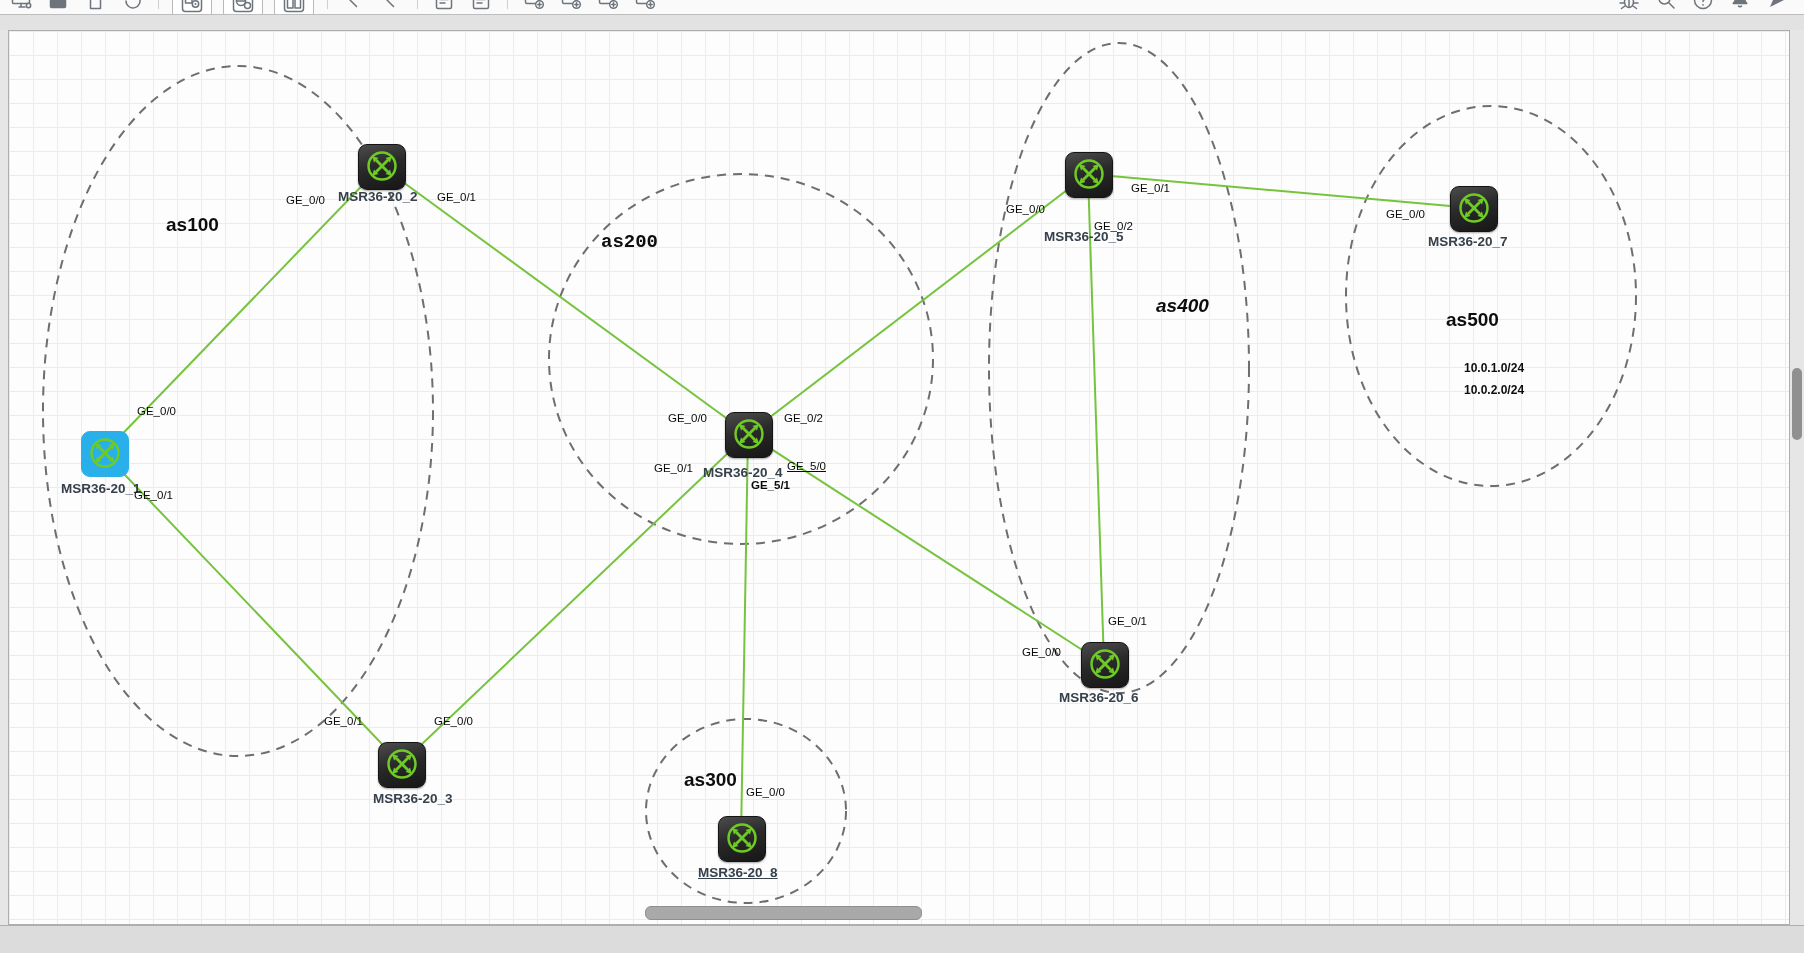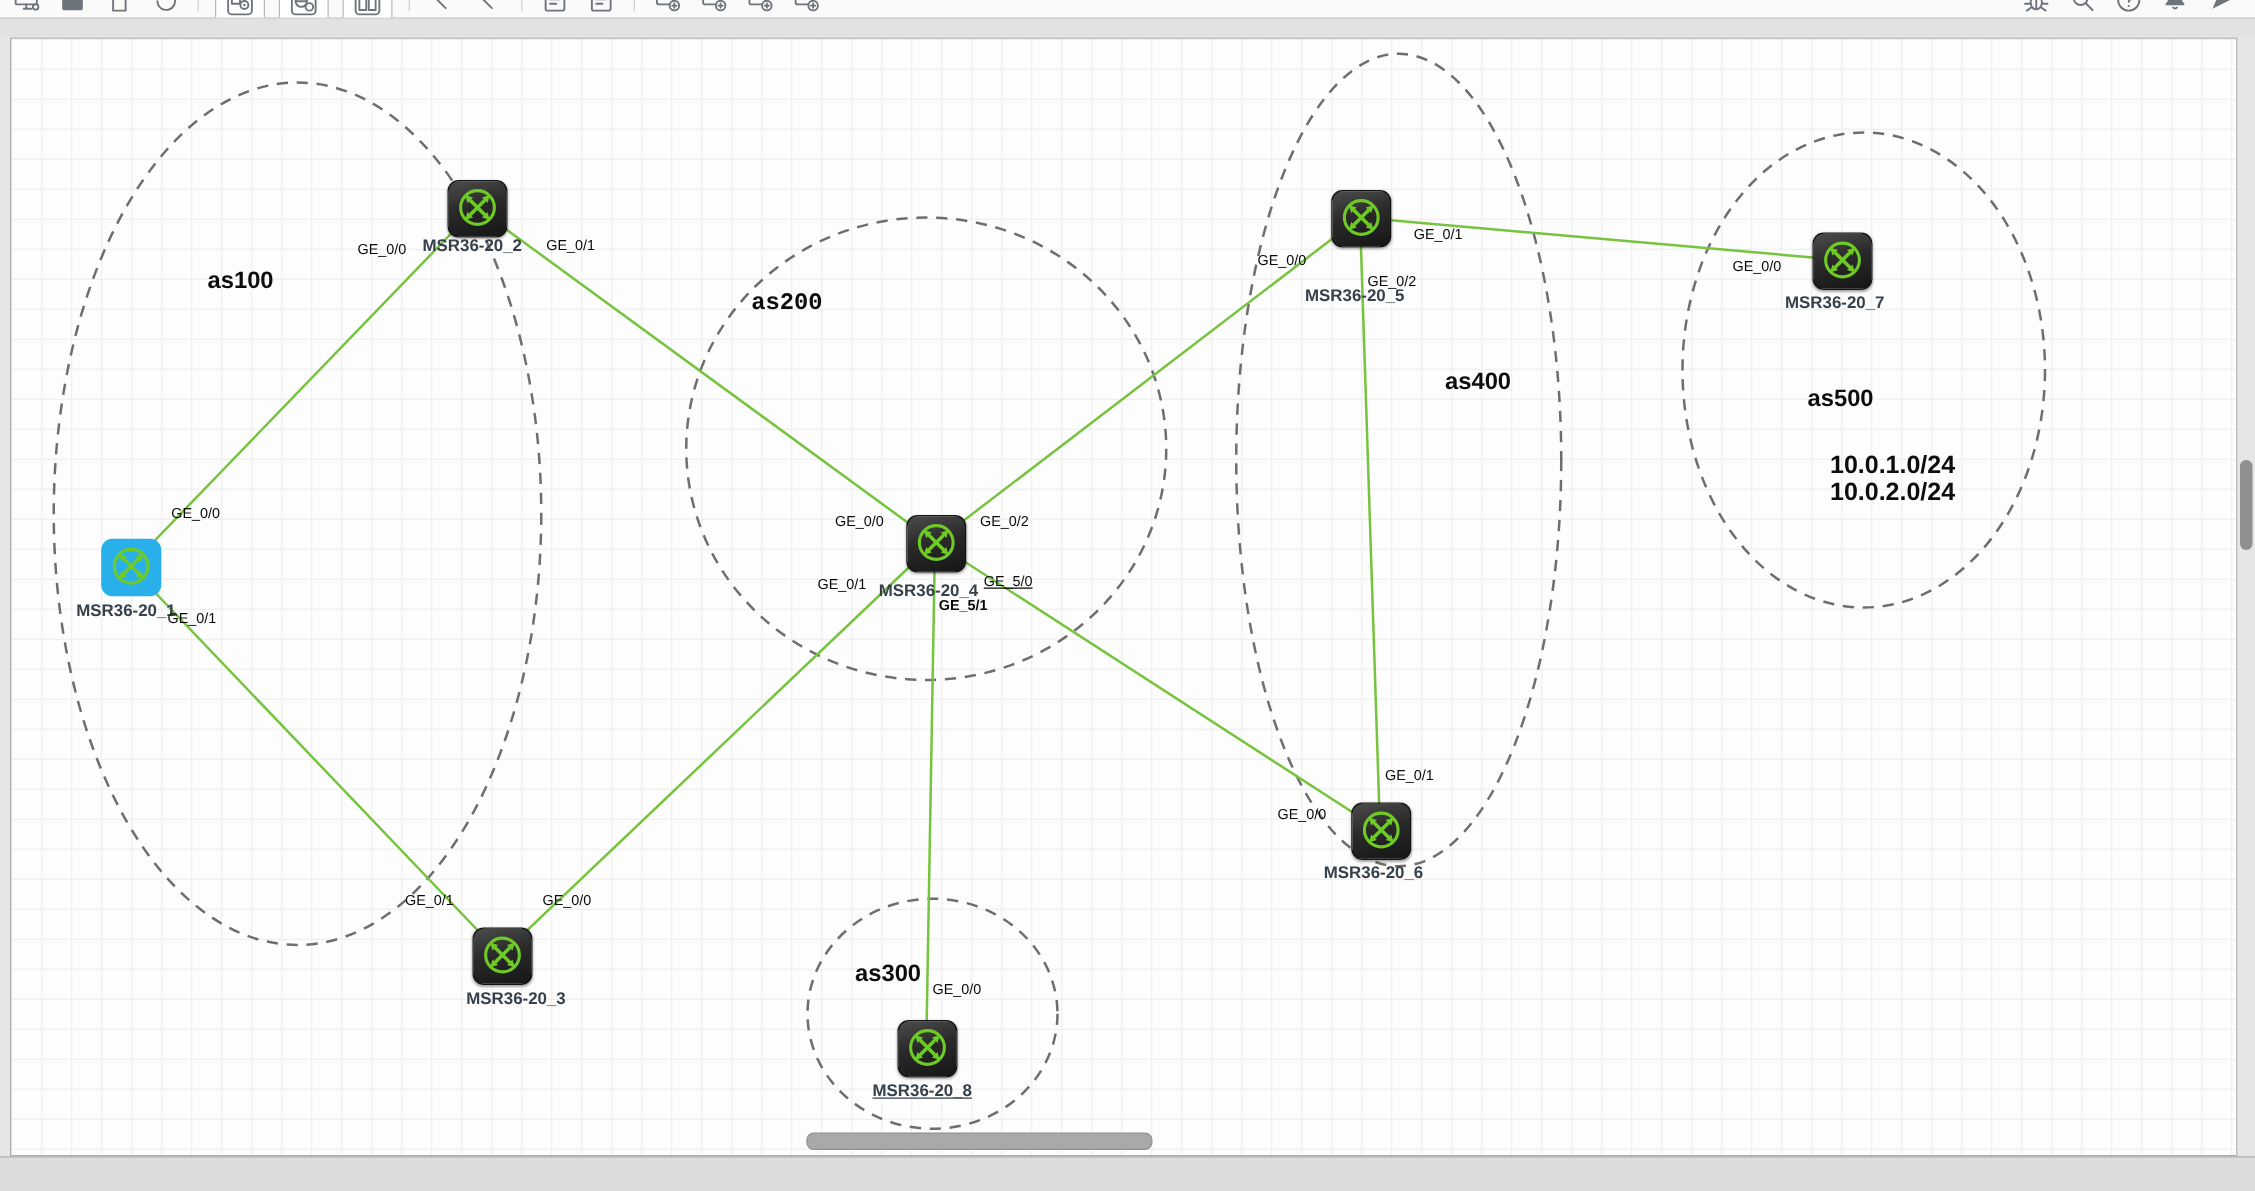--- a/index.html
+++ b/index.html
@@ -32,21 +32,21 @@
 
   .router{position:absolute;width:46px;height:44px;border-radius:9px;
           background:linear-gradient(165deg,#4c4c4c 0%,#2a2a2a 45%,#161616 100%);
           border:1px solid #141414;box-shadow:0 1px 2px rgba(0,0,0,.35);}
   .router svg{display:block;margin:2px auto 0;}
   .router.selected{background:#29b0ea;border:1px solid #29b0ea;box-shadow:none;}
 
   .dev-label{position:absolute;font-size:13.5px;font-weight:bold;color:#36414c;white-space:nowrap;}
   .port-label{position:absolute;font-size:11.5px;color:#0a0a0a;white-space:nowrap;}
   .as-label{position:absolute;font-size:19px;font-weight:bold;color:#0d0d0d;white-space:nowrap;}
-  .subnet-label{position:absolute;font-size:20px;font-weight:bold;color:#0d0d0d;white-space:nowrap;}
+  .subnet-label{position:absolute;font-size:12px;font-weight:bold;color:#0d0d0d;white-space:nowrap;}
 
   
   #hscroll-thumb{position:absolute;left:645px;top:906px;width:275px;height:12px;background:#a9a9a9;
                  border:1px solid #8f8f8f;border-radius:6px;}
   #vscroll-thumb{position:absolute;left:1792px;top:368px;width:10px;height:72px;background:#909090;
                  border-radius:5px;}
 
   
   #bottom-strip{position:absolute;left:0;top:925px;width:100%;height:28px;background:#dcdcdc;
                 border-top:1px solid #aeaeae;}
@@ -362,21 +362,21 @@
       <div class="port-label" style="left: 997px; top: 172px;">GE_0/0</div>
       <div class="port-label" style="left: 1122px; top: 151px;">GE_0/1</div>
       <div class="port-label" style="left: 1085px; top: 189px;">GE_0/2</div>
       <div class="port-label" style="left: 1099px; top: 584px;">GE_0/1</div>
       <div class="port-label" style="left: 1013px; top: 615px;">GE_0/0</div>
       <div class="port-label" style="left: 1377px; top: 177px;">GE_0/0</div>
       <div class="port-label" style="left: 737px; top: 755px;">GE_0/0</div>
       <div class="as-label" style="left: 157px; top: 183px;">as100</div>
       <div class="as-label" style="left: 592px; top: 200px; font-family: Liberation Mono, monospace;">as200</div>
       <div class="as-label" style="left: 675px; top: 738px;">as300</div>
-      <div class="as-label" style="left: 1147px; top: 264px;">as400</div>
+      <div class="as-label" style="left: 1147px; top: 264px; font-style: italic;">as400</div>
       <div class="as-label" style="left: 1437px; top: 278px;">as500</div>
       <div class="subnet-label" style="left: 1455px; top: 330px;">10.0.1.0/24</div>
       <div class="subnet-label" style="left: 1455px; top: 352px; text-align: center;">10.0.2.0/24</div>
     </div>
 
   <div id="hscroll-thumb"></div>
   <div id="vscroll-thumb"></div>
 
   <div id="bottom-strip">
     

